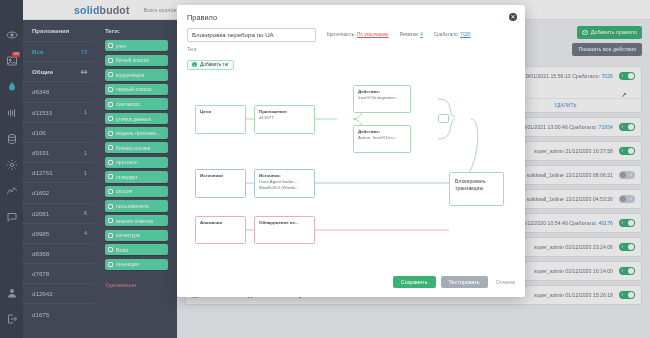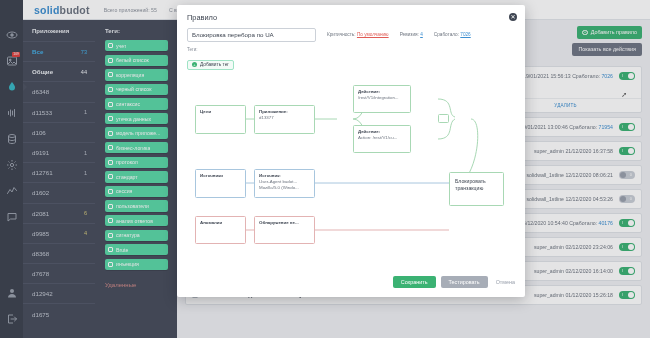--- a/index.html
+++ b/index.html
@@ -13,21 +13,21 @@
   
   .topbar {
     position: absolute; top: 0; left: 0; width: 650px; height: 20px;
     background: #ffffff; border-bottom: 1px solid #e2e5ea;
     display: flex; align-items: center; z-index: 5;
   }
   .topbar-logoslot { width: 23px; height: 20px; background: #3d424f; }
   .brand {
     margin-left: 11px; font-size: 10.5px; font-weight: bold; letter-spacing: .2px;
   }
-  .brand .b1 { color: #3d8fd1; }
+  .brand .b1 { color: #3d8fd1; margin-left: 40px; }
   .brand .b2 { color: #6c7481; }
   .topbar-stat {
     font-size: 5.2px; color: #8e949e; margin-left: 14px; white-space: nowrap;
   }
   .topbar-stat2 { font-size: 5.2px; color: #8e949e; margin-left: 12px; white-space: nowrap; }
 
   
   .rail {
     position: absolute; top: 0; left: 0; width: 23px; height: 338px;
     background: #3d424f; z-index: 6;

